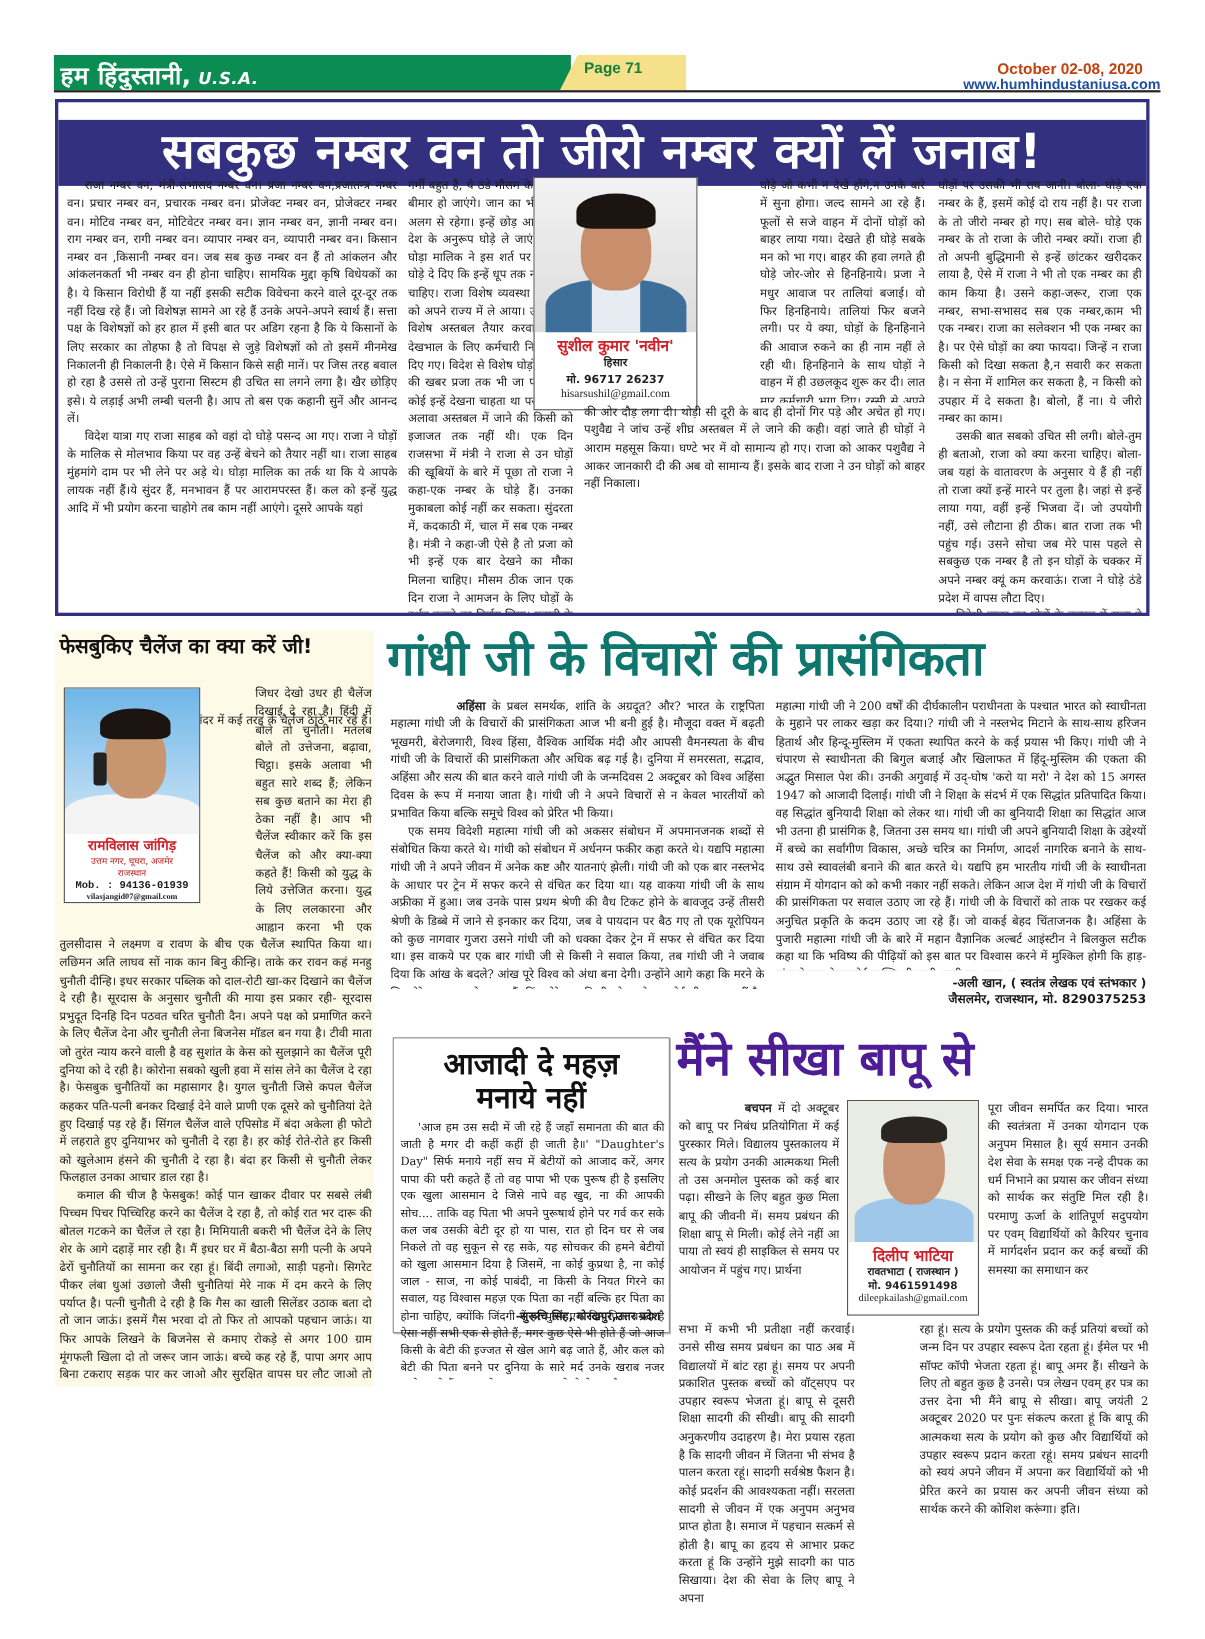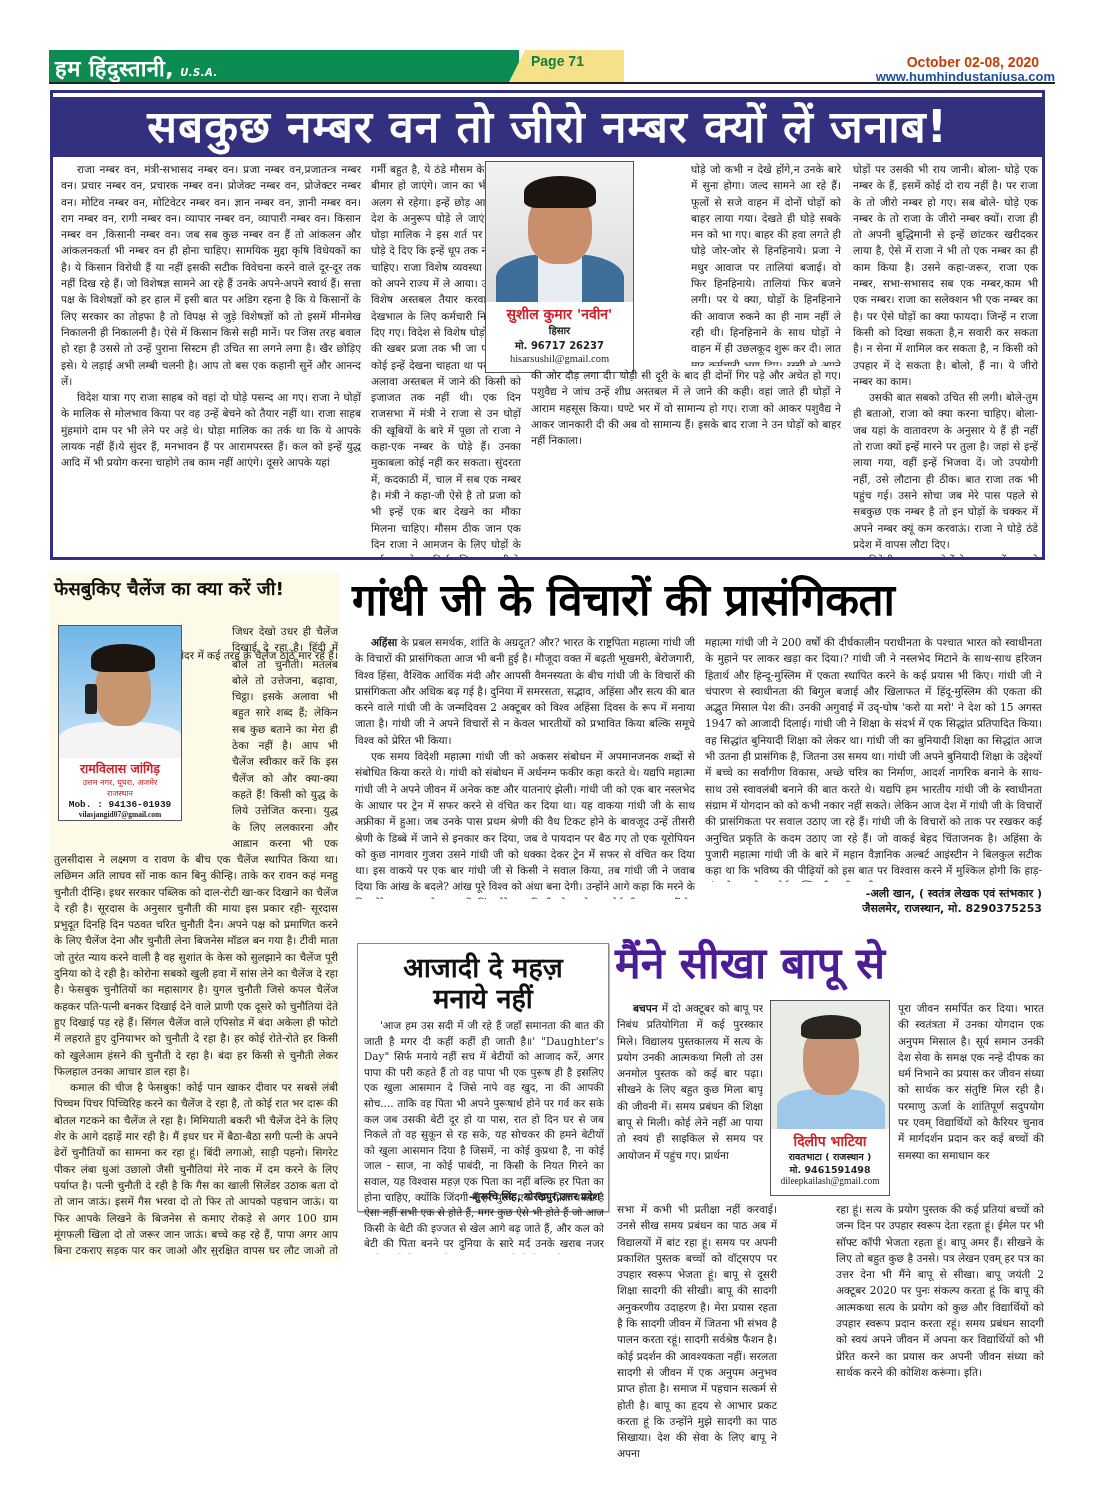--- a/index.html
+++ b/index.html
@@ -2,29 +2,29 @@
 <html><head>
 <meta charset="utf-8">
 <style>
   * { box-sizing: border-box; margin: 0; padding: 0; }
   html, body { width: 1095px; height: 1490px; background: #ffffff; overflow: hidden; }
   body { font-family: "DejaVu Serif", serif; color: #1a1a1a; position: relative; }
 
   .masthead { position: absolute; left: 49px; top: 50px; width: 1006px; height: 34px; }
   .mast-green { position: absolute; left: 0; top: 0; width: 470px; height: 32px; background: #0a8c52; }
   .mast-title { position: absolute; left: 6px; top: 2px; color: #ffffff; font-family: "DejaVu Sans", sans-serif; font-weight: bold; font-size: 22px; letter-spacing: 0.5px; }
-  .mast-usa { font-size: 10px; font-style: italic; margin-left: 6px; }
+  .mast-usa { font-size: 15px; font-style: italic; margin-left: 6px; }
   .mast-page { position: absolute; left: 460px; top: 0; width: 115px; height: 32px; background: #f4e18a; clip-path: polygon(14% 0, 100% 0, 100% 100%, 0 100%); }
   .mast-page-text { position: absolute; left: 22px; top: 3px; font-family: "Liberation Sans", sans-serif; font-weight: bold; font-size: 14px; color: #15803d; }
   .mast-rule { position: absolute; left: 0; top: 32px; width: 1006px; height: 2px; background: #222; }
   .mast-date { position: absolute; right: 16px; top: 4px; color: #c2410c; font-family: "Liberation Sans", sans-serif; font-weight: bold; font-size: 14px; text-align: right; }
   .mast-url { position: absolute; right: 0; top: 19px; color: #1f4fa0; font-family: "Liberation Sans", sans-serif; font-weight: bold; font-size: 13px; text-align: right; }
 
   .lead { position: absolute; left: 50px; top: 90px; width: 995px; height: 470px; border: 3px solid #343080; }
-  .lead-headline { position: absolute; left: 0; top: 4px; width: 989px; height: 60px; background: #343080; color: #fff; font-family: "DejaVu Sans", sans-serif; font-weight: bold; font-size: 44px; line-height: 60px; text-align: center; letter-spacing: 1px; }
+  .lead-headline { position: absolute; left: 0; top: 16px; width: 989px; height: 60px; background: #343080; color: #fff; font-family: "DejaVu Sans", sans-serif; font-weight: bold; font-size: 44px; line-height: 60px; text-align: center; letter-spacing: 1px; }
   .col { position: absolute; font-size: 10.6px; line-height: 16.3px; text-align: justify; overflow: hidden; }
   .col p { text-indent: 16px; }
   .lead .c1 { left: 8px; top: 68px; width: 300px; height: 396px; }
   .lead .c2 { left: 318px; top: 68px; width: 150px; height: 396px; }
   .lead .c3 { left: 638px; top: 68px; width: 150px; height: 396px; }
   .lead .c4 { left: 800px; top: 68px; width: 185px; height: 396px; }
   .lead .c3b { left: 478px; top: 274px; width: 310px; height: 190px; }
 
   .photo-card { position: absolute; border: 1px solid #555; background: #fff; text-align: center; }
   .photo { width: 100%; position: relative; overflow: hidden; }
@@ -47,41 +47,41 @@
   .fb-intro { position: absolute; left: 24px; top: 34px; width: 264px; font-size: 10.6px; line-height: 16px; text-align: right; margin-top: 40px; }
   .fb .c-side { left: 182px; top: 50px; width: 106px; height: 224px; }
   .fb .c-full { left: 4px; top: 278px; width: 284px; height: 405px; }
   .p2 { left: 58px; top: 625px; width: 124px; height: 196px; }
   .p2 .photo { height: 132px; }
   .p2 .card-name { font-size: 12.5px; margin-top: 2px; }
   .p2 .card-line { font-size: 8px; line-height: 11px; font-weight: normal; color: #c02020; }
   .p2 .card-mob { font-family: Liberation Mono, monospace; font-weight: bold; font-size: 9.5px; }
   .p2 .card-mail { font-size: 7.5px; font-weight: bold; }
 
-  .gandhi-head { position: absolute; left: 352px; top: 573px; width: 735px; font-family: "DejaVu Sans", sans-serif; font-weight: bold; font-size: 44px; line-height: 54px; color: #000000; white-space: nowrap; letter-spacing: -0.5px; }
+  .gandhi-head { position: absolute; left: 352px; top: 573px; width: 735px; font-family: "DejaVu Sans", sans-serif; font-weight: bold; font-size: 44px; line-height: 54px; color: #0f766e; white-space: nowrap; letter-spacing: -0.5px; }
   .gandhi .c1 { left: 355px; top: 634px; width: 340px; height: 265px; }
   .gandhi .c2 { left: 705px; top: 634px; width: 337px; height: 248px; }
   .byline-ali { position: absolute; left: 760px; top: 886px; width: 282px; text-align: right; font-family: "DejaVu Sans", sans-serif; font-weight: bold; font-size: 11px; line-height: 15px; }
 
   .azadi { position: absolute; left: 357px; top: 943px; width: 252px; height: 269px; border: 1px solid #888; box-shadow: 1px 1px 0 #bbb; background: #fff; }
   .azadi-head { position: absolute; left: 0; top: 8px; width: 250px; text-align: center; font-family: "DejaVu Sans", sans-serif; font-weight: bold; font-size: 27px; line-height: 31px; color: #111; }
   .azadi .c1 { left: 6px; top: 74px; width: 240px; height: 236px; font-size: 10.4px; line-height: 15.6px; }
   .azadi-by { position: absolute; right: 8px; bottom: 8px; font-family: "DejaVu Sans", sans-serif; font-weight: bold; font-size: 10.5px; }
 
   .bapu-head { position: absolute; left: 615px; top: 935px; width: 480px; font-family: "DejaVu Sans", sans-serif; font-weight: bold; font-size: 43px; line-height: 56px; color: #4c1d95; white-space: nowrap; }
   .bapu .c1 { left: 617px; top: 1000px; width: 146px; height: 200px; }
   .bapu .c2 { left: 898px; top: 1000px; width: 146px; height: 200px; }
   .bapu .c3 { left: 617px; top: 1201px; width: 160px; height: 260px; }
   .bapu .c4 { left: 836px; top: 1201px; width: 208px; height: 260px; }
   .p3 { left: 770px; top: 1000px; width: 120px; height: 196px; }
   .p3 .photo { height: 128px; }
   .p3 .card-name { font-size: 14px; margin-top: 2px; }
   .p3 .card-line { font-size: 9.5px; line-height: 13px; }
   .p3 .card-mail { font-size: 9.5px; text-align: center; }
-  b.lead-word { font-weight: bold; }
+  b.lead-word { font-weight: bold; margin-left: 44px; }
 </style>
 </head>
 <body>
 
 <header class="masthead">
   <div class="mast-green">
     <span class="mast-title"><span>हम हिंदुस्तानी,</span><span class="mast-usa">U.S.A.</span></span>
   </div>
   <div class="mast-page">
     <span class="mast-page-text">Page 71</span>

